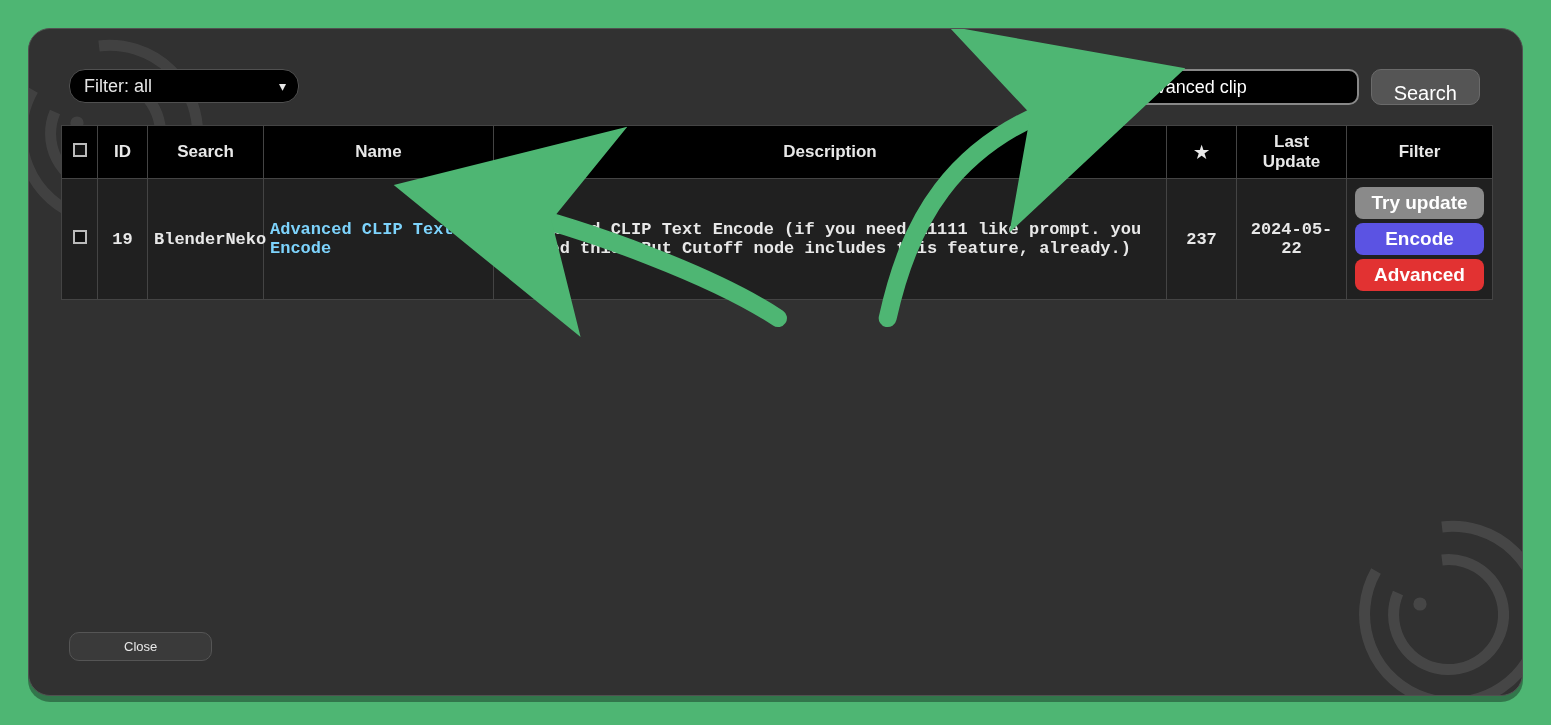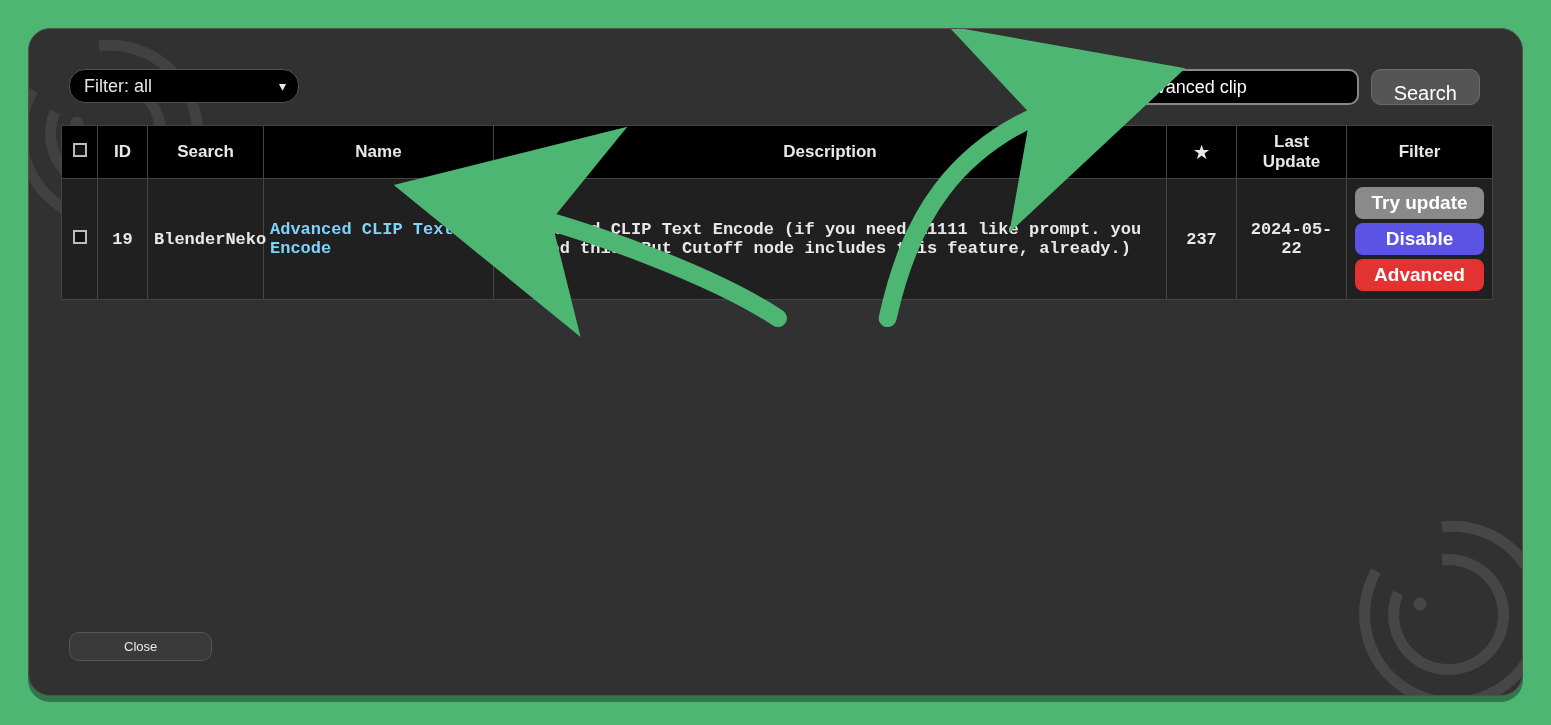--- a/index.html
+++ b/index.html
@@ -200,21 +200,21 @@
         <td>BlenderNeko</td>
         <td style="text-align:left;">
           <span class="name-link">Advanced CLIP Text Encode</span>
         </td>
         <td class="desc-cell">Advanced CLIP Text Encode (if you need A1111 like prompt. you need this. But Cutoff node includes this feature, already.)</td>
         <td>237</td>
         <td>2024-05-22</td>
         <td>
           <div class="install-btns">
             <button class="btn btn-try">Try update</button>
-            <button class="btn btn-dis">Disable</button>
+            <button class="btn btn-dis">Encode</button>
             <button class="btn btn-un">Advanced</button>
           </div>
         </td>
       </tr>
     </tbody>
   </table>
 
   <button class="close-btn">Close</button>
 
   <svg class="annotate" viewBox="0 0 1495 668">

